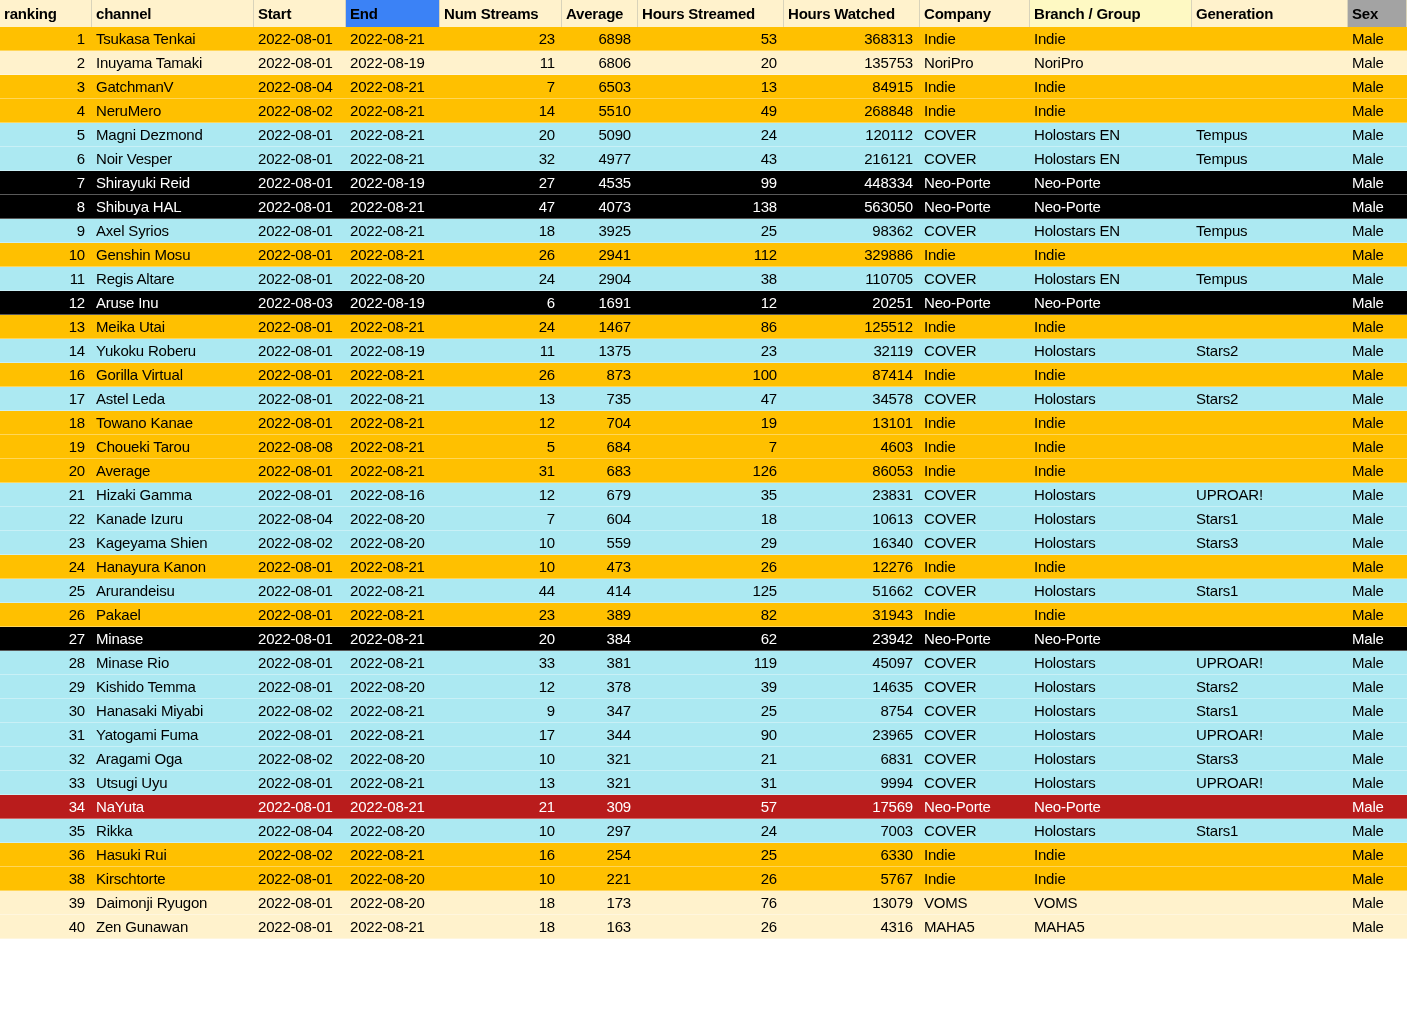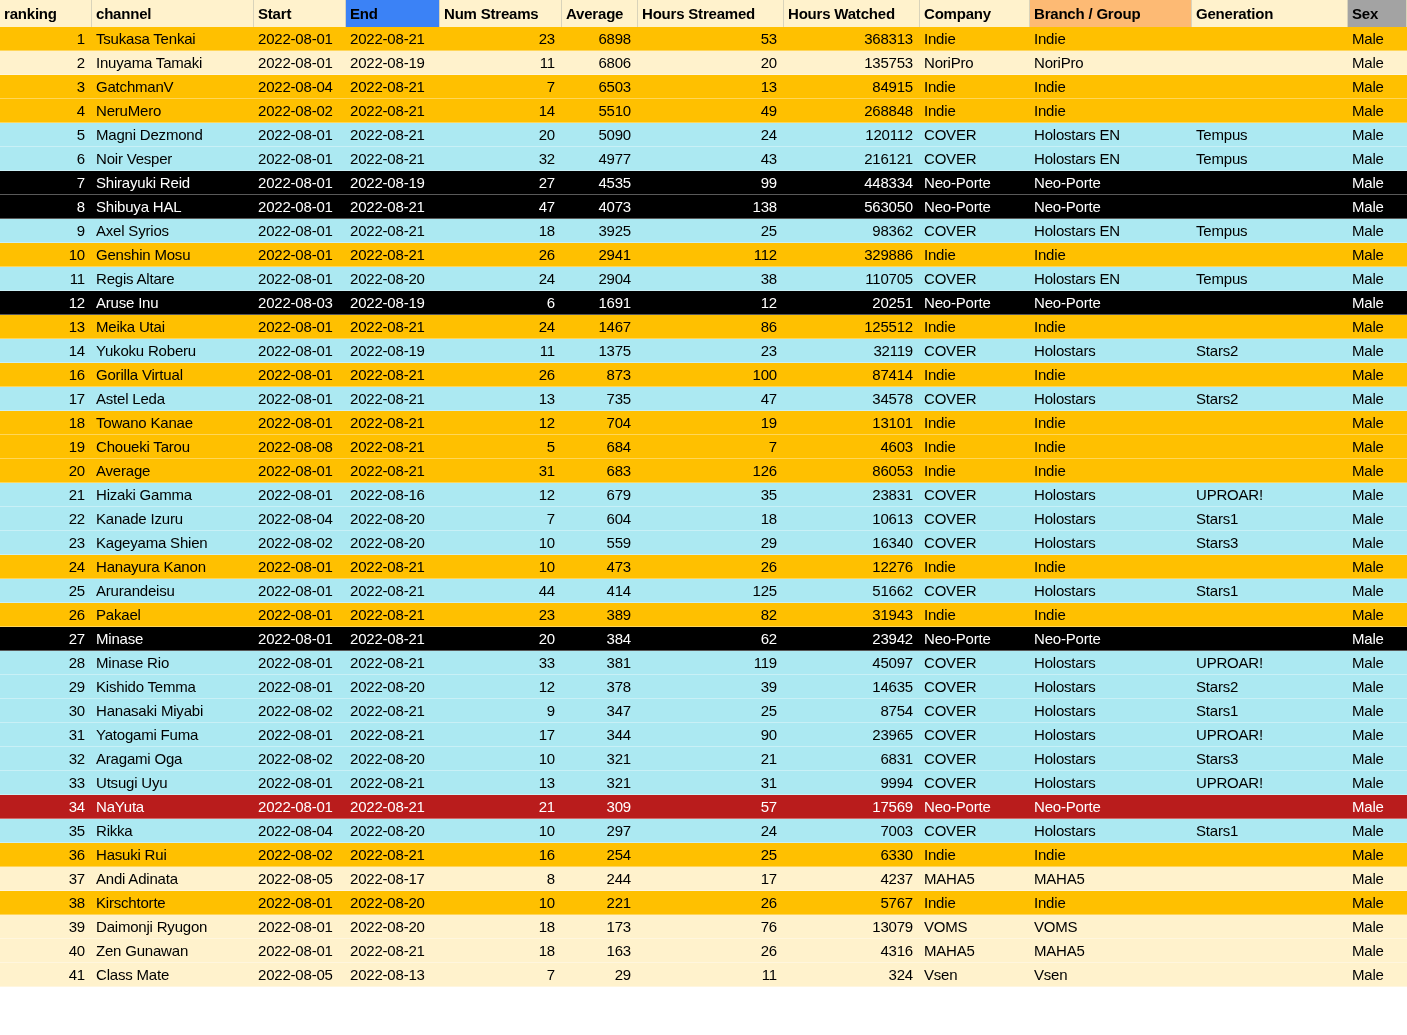--- a/index.html
+++ b/index.html
@@ -64,21 +64,21 @@
     <tr>
         <th style="background: rgb(255, 242, 204); border-right: 1px solid rgb(217, 211, 186);">ranking</th>
         <th style="background: rgb(255, 242, 204); border-right: 1px solid rgb(217, 211, 186);">channel</th>
         <th style="background: rgb(255, 242, 204); border-right: 1px solid rgb(217, 211, 186);">Start</th>
         <th style="background: #3b82f6; border-right: 1px solid rgb(217, 211, 186); margin-top: 20px;">End</th>
         <th style="background: rgb(255, 242, 204); border-right: 1px solid rgb(217, 211, 186);">Num Streams</th>
         <th style="background: rgb(255, 242, 204); border-right: 1px solid rgb(217, 211, 186);">Average</th>
         <th style="background: rgb(255, 242, 204); border-right: 1px solid rgb(217, 211, 186);">Hours Streamed</th>
         <th style="background: rgb(255, 242, 204); border-right: 1px solid rgb(217, 211, 186);">Hours Watched</th>
         <th style="background: rgb(255, 242, 204); border-right: 1px solid rgb(217, 211, 186);">Company</th>
-        <th style="background: #fdba74; border-right: 1px solid rgb(217, 211, 186);">Branch / Group</th>
+        <th style="background: #fef9c3; border-right: 1px solid rgb(217, 211, 186);">Branch / Group</th>
         <th style="background: rgb(255, 242, 204); border-right: 1px solid rgb(217, 211, 186);">Generation</th>
         <th style="background: #a3a3a3; border-right: 1px solid rgb(217, 211, 186);">Sex</th>
       </tr>
   </thead>
   <tbody>
       <tr class="row-orange" style="background: rgb(255, 192, 0);">
         <td class="align-right">1</td>
         <td class="align-left">Tsukasa Tenkai</td>
         <td class="align-left">2022-08-01</td>
         <td class="align-left">2022-08-21</td>
@@ -560,34 +560,20 @@
         <td class="align-left">2022-08-21</td>
         <td class="align-right">16</td>
         <td class="align-right">254</td>
         <td class="align-right">25</td>
         <td class="align-right">6330</td>
         <td class="align-left">Indie</td>
         <td class="align-left">Indie</td>
         <td class="align-left"></td>
         <td class="align-left">Male</td>
       </tr>
-      <tr class="row-cream" style="background: rgb(255, 242, 204);">
-        <td class="align-right">37</td>
-        <td class="align-left">Andi Adinata</td>
-        <td class="align-left">2022-08-05</td>
-        <td class="align-left">2022-08-17</td>
-        <td class="align-right">8</td>
-        <td class="align-right">244</td>
-        <td class="align-right">17</td>
-        <td class="align-right">4237</td>
-        <td class="align-left">MAHA5</td>
-        <td class="align-left">MAHA5</td>
-        <td class="align-left"></td>
-        <td class="align-left">Male</td>
-      </tr>
       <tr class="row-orange" style="background: rgb(255, 192, 0);">
         <td class="align-right">38</td>
         <td class="align-left">Kirschtorte</td>
         <td class="align-left">2022-08-01</td>
         <td class="align-left">2022-08-20</td>
         <td class="align-right">10</td>
         <td class="align-right">221</td>
         <td class="align-right">26</td>
         <td class="align-right">5767</td>
         <td class="align-left">Indie</td>
@@ -616,28 +602,14 @@
         <td class="align-left">2022-08-21</td>
         <td class="align-right">18</td>
         <td class="align-right">163</td>
         <td class="align-right">26</td>
         <td class="align-right">4316</td>
         <td class="align-left">MAHA5</td>
         <td class="align-left">MAHA5</td>
         <td class="align-left"></td>
         <td class="align-left">Male</td>
       </tr>
-      <tr class="row-cream" style="background: rgb(255, 242, 204);">
-        <td class="align-right">41</td>
-        <td class="align-left">Class Mate</td>
-        <td class="align-left">2022-08-05</td>
-        <td class="align-left">2022-08-13</td>
-        <td class="align-right">7</td>
-        <td class="align-right">29</td>
-        <td class="align-right">11</td>
-        <td class="align-right">324</td>
-        <td class="align-left">Vsen</td>
-        <td class="align-left">Vsen</td>
-        <td class="align-left"></td>
-        <td class="align-left">Male</td>
-      </tr>
     </tbody>
 </table>
 
 </body></html>

